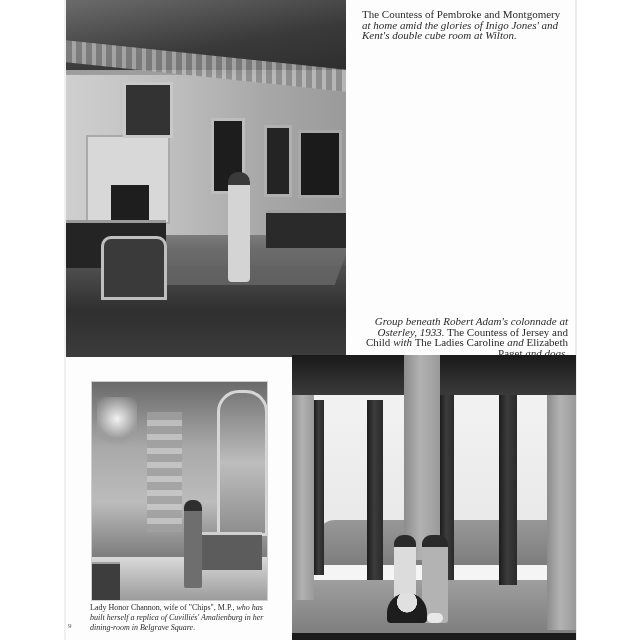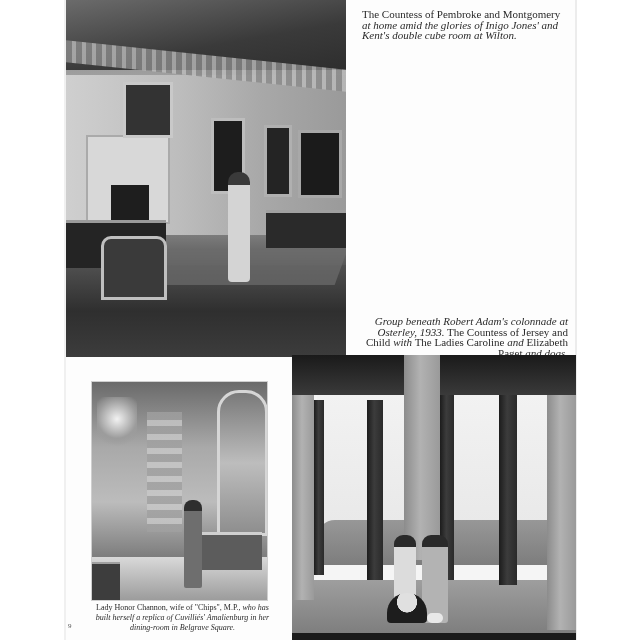--- a/index.html
+++ b/index.html
@@ -97,21 +97,21 @@
 <div id="p2" class="photo">
   <div class="panel"></div>
   <div class="chandelier"></div>
   <div class="mirror"></div>
   <div class="floor"></div>
   <div class="table"></div>
   <div class="figure"></div>
   <div class="stool"></div>
 </div>
 
-<div class="caption" style="left:90px; top:603px; width:185px; font-size:8px; line-height:10px;text-align:center;">
+<div class="caption" style="left:90px; top:603px; width:185px; font-size:8px; line-height:10px;">
   <span>Lady Honor Channon, wife of "Chips", M.P.,</span>
   <i>who has built herself a replica of Cuvilliés' Amalienburg in her dining-room in Belgrave Square.</i>
 </div>
 <div class="pagenum" style="left:68px; top:622px;">9</div>
 
 <div id="p3" class="photo">
   <div class="sky"></div>
   <div class="trees"></div>
   <div class="ground"></div>
   <div class="architrave"></div>

